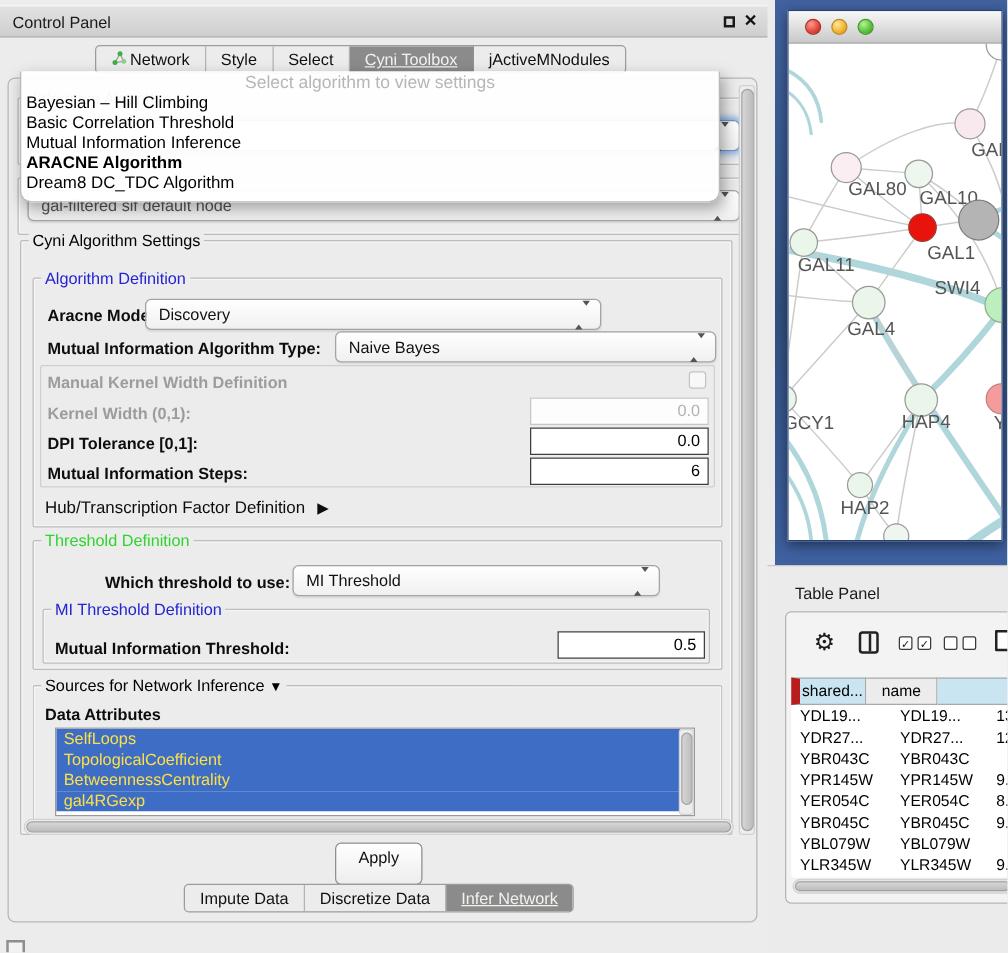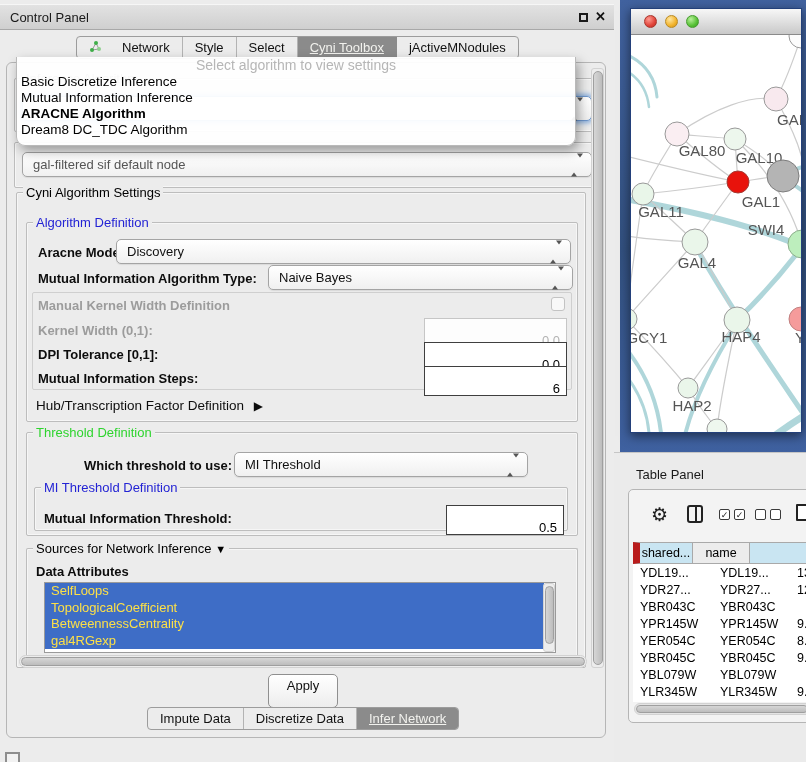--- a/index.html
+++ b/index.html
@@ -14,21 +14,21 @@
   .cp-title { position:absolute; left:10px; top:5px; font-size:13px; color:#1a1a1a; }
   .cp-float { position:absolute; right:26px; top:8px; width:9px; height:9px; border:2px solid #1a1a1a; background:transparent; }
   .cp-close { position:absolute; right:8px; top:4px; font-size:13px; font-weight:bold; color:#111; }
 
   .panel-outer { left:6px; top:62px; width:600px; height:676px; background:#ececec;
     border:1px solid #b6b6b6; border-radius:6px; }
 
   
   .tabstrip { display:flex; height:23px; border:1px solid #9c9c9c; border-radius:4px;
     background:#ececec; overflow:hidden; z-index:12; }
-  .tab { display:flex; align-items:center; gap:20px; padding:0 12px; border-right:1px solid #b3b3b3;
+  .tab { display:flex; align-items:center; gap:2px; padding:0 12px; border-right:1px solid #b3b3b3;
     color:#111; font-size:13px; white-space:nowrap; }
   .tab:last-child { border-right:none; }
   .tab.selected { background:#8b8b8b; color:#f2f2ee; border-right-color:#8b8b8b;text-decoration:underline; }
 
   
   .grp { position:absolute; border:1px solid #bdbdbd; border-radius:2px;
     box-shadow: inset 0 0 0 1px rgba(255,255,255,.5); }
   .grp-title { position:absolute; font-size:13px; background:#ececec; padding:0 3px; white-space:nowrap; }
   .t-blue { color:#2323d4; }
   .t-green { color:#2fd42f; }
@@ -41,21 +41,21 @@
     border:1px solid #a4a4a4; border-radius:5px; display:flex; align-items:center;
     padding:0 24px 0 10px; font-size:13px; color:#111; box-shadow:0 1px 1px rgba(0,0,0,.08); }
   .combo .arrows { position:absolute; right:8px; top:50%; transform:translateY(-50%); }
   .tri-up { width:0; height:0; border-left:3.5px solid transparent; border-right:3.5px solid transparent;
     border-bottom:4px solid #555; margin-bottom:2px; }
   .tri-dn { width:0; height:0; border-left:3.5px solid transparent; border-right:3.5px solid transparent;
     border-top:4px solid #555; }
   .combo.focus { box-shadow:0 0 5px 2px #85acdd; border-color:#6c96cc; }
 
   .field { position:absolute; height:22px; background:#fff; border:1px solid #3f3f3f;
-    font-size:13px; text-align:right; padding:14px 6px; color:#000; }
+    font-size:13px; text-align:right; padding:2px 6px; color:#000; }
   .field.disabled { border-color:#c6c6c6; color:#b3b3b3; background:#fdfdfd; }
 
   .checkbox { position:absolute; width:14px; height:14px; border:1px solid #c3c3c3;
     border-radius:3px; background:#f8f8f8; }
 
   .inner-panel { position:absolute; border:1px solid #cfcfcf; border-radius:2px; }
 
   
   #algo-popup { position:absolute; left:16px; top:57px; width:560px;
     background:rgba(255,255,255,0.95); border:1px solid #b9b9b9; border-top:none;
@@ -164,36 +164,37 @@
   </div>
   <div class="grp" style="left:14px; top:142px; width:584px; height:46px;"></div>
   <div class="combo" style="left:22px; top:152px; width:570px;">
     <span style="color:#555;">gal-filtered sif default node</span>
     <span class="arrows"><span class="tri-up"></span><span class="tri-dn"></span></span>
   </div>
 
   <div id="algo-popup">
     <div class="popup-placeholder">Select algorithm to view settings</div>
     <div id="popup-items">
-        <div class="popup-item">Basic Discretize Inference</div>
+        <div class="popup-item">Bayesian – Hill Climbing</div>
+        <div class="popup-item">Basic Correlation Threshold</div>
         <div class="popup-item">Mutual Information Inference</div>
         <div class="popup-item bold">ARACNE Algorithm</div>
         <div class="popup-item">Dream8 DC_TDC Algorithm</div>
       </div>
   </div>
 
   <div class="grp" style="left:16px; top:192px; width:570px; height:476px;">
     <span class="grp-title" style="left:6px; top:-8px;">Cyni Algorithm Settings</span>
   </div>
 
   <div class="grp" style="left:26px; top:222px; width:552px; height:200px;">
     <span class="grp-title t-blue" style="left:6px; top:-8px;">Algorithm Definition</span>
   </div>
   <span class="lbl" style="left:38px; top:245px;">Aracne Mode:</span>
-  <div class="combo" style="left:116px; top:239px; width:455px;">
+  <div class="combo" style="left:116px; top:239px; width:365px;">
     <span>Discovery</span>
     <span class="arrows"><span class="tri-up"></span><span class="tri-dn"></span></span>
   </div>
   <span class="lbl" style="left:38px; top:271px;">Mutual Information Algorithm Type:</span>
   <div class="combo" style="left:268px; top:265px; width:305px;">
     <span>Naive Bayes</span>
     <span class="arrows"><span class="tri-up"></span><span class="tri-dn"></span></span>
   </div>
 
   <div class="inner-panel" style="left:32px; top:292px; width:540px; height:98px;"></div>

